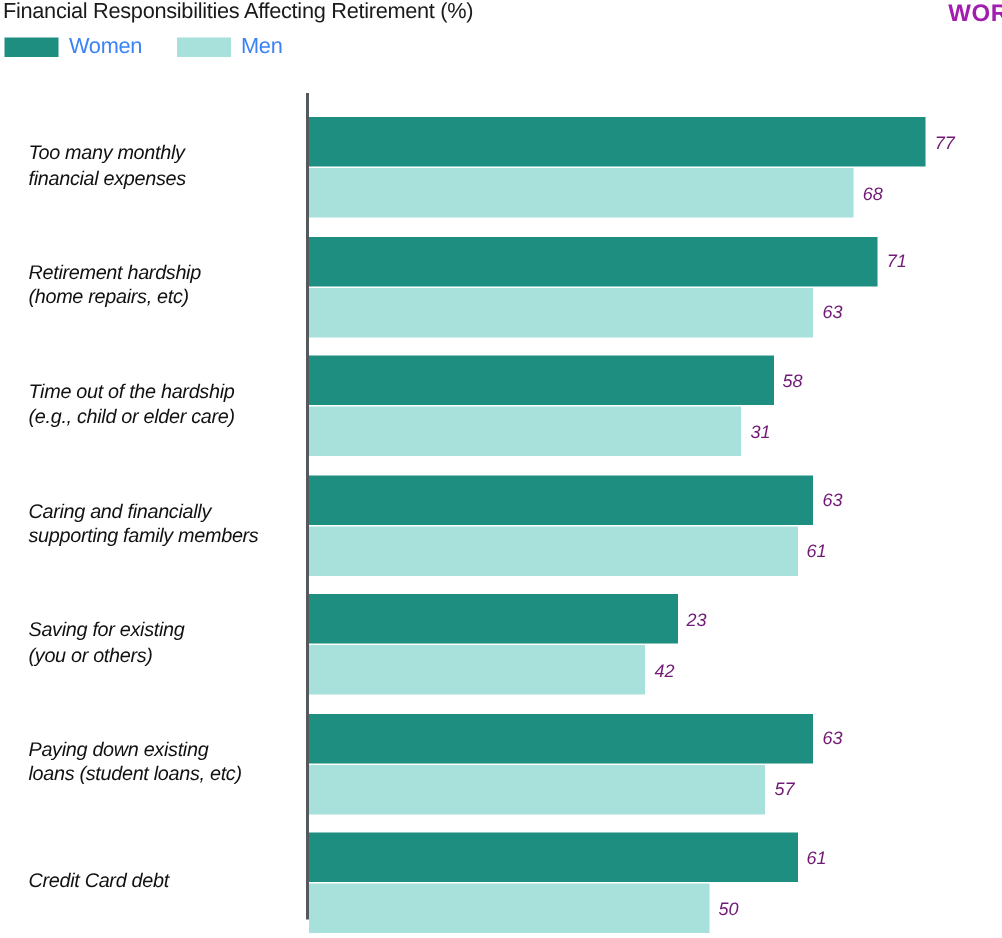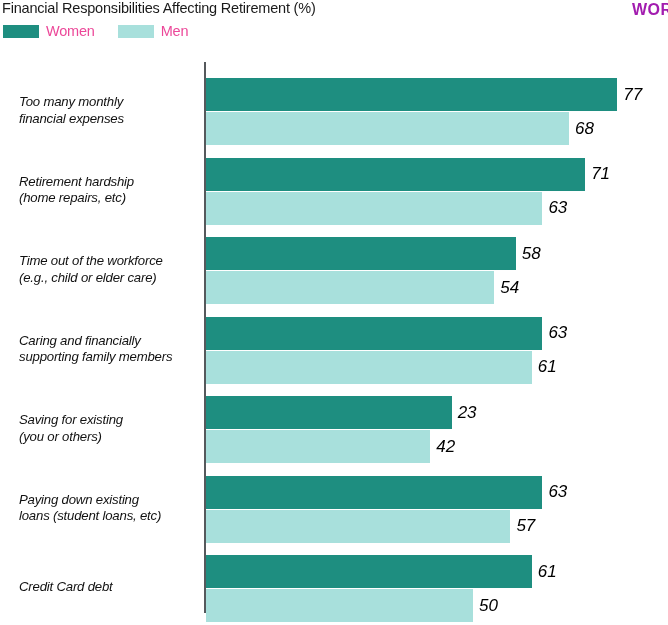--- a/index.html
+++ b/index.html
@@ -60,21 +60,21 @@
   }
   .legend-swatch {
     width: 36px;
     height: 13px;
     display: block;
   }
   .legend-label {
     font-size: 14.5px;
     line-height: 15px;
     letter-spacing: -0.2px;
-    color: #ec4899;
+    color: #3b82f6;
   }
 
   
   #plot {
     position: absolute;
     left: 16px;
     top: 0;
     width: 668px;
     height: 625px;
     font-style: italic;
@@ -112,23 +112,23 @@
   .bar {
     position: absolute;
     left: 0;
     top: 0;
     height: 33px;
   }
   .bar-value {
     position: absolute;
     top: 50%;
     transform: translateY(-50%);
-    font-size: 17px;
+    font-size: 12px;
     line-height: 14px;
-    color: #000000;
+    color: #701a75;
     white-space: nowrap;
   }
 </style>
 </head>
 <body>
 
 <div id="chart-root">
 
   <div id="chart-title">Financial Responsibilities Affecting Retirement (%)</div>
   <div id="brand-logo">WORKING</div>
@@ -163,28 +163,28 @@
           <div class="bar-row" style="top: 157.5px; width: 439.14px;">
             <div class="bar" style="width: 379.14px; background: rgb(30, 142, 128);"></div>
             <span class="bar-value" style="left: 385.14px;">71</span>
           </div>
           <div class="bar-row" style="top: 191.5px; width: 396.42px;">
             <div class="bar" style="width: 336.42px; background: rgb(168, 224, 220);"></div>
             <span class="bar-value" style="left: 342.42px;">63</span>
           </div>
         </div>
         <div class="bar-group" style="top: 0px;">
-          <div class="cat-label" style="top: 253px;"><span class="line1">Time out of the workforce</span><span class="line2">(e.g., child or elder care)</span></div>
+          <div class="cat-label" style="top: 253px;"><span class="line1">Time out of the hardship</span><span class="line2">(e.g., child or elder care)</span></div>
           <div class="bar-row" style="top: 237px; width: 369.72px;">
             <div class="bar" style="width: 309.72px; background: rgb(30, 142, 128);"></div>
             <span class="bar-value" style="left: 315.72px;">58</span>
           </div>
           <div class="bar-row" style="top: 271px; width: 348.36px;">
             <div class="bar" style="width: 288.36px; background: rgb(168, 224, 220);"></div>
-            <span class="bar-value" style="left: 294.36px;">54</span>
+            <span class="bar-value" style="left: 294.36px;">31</span>
           </div>
         </div>
         <div class="bar-group" style="top: 0px;">
           <div class="cat-label" style="top: 332.5px;"><span class="line1">Caring and financially</span><span class="line2">supporting family members</span></div>
           <div class="bar-row" style="top: 316.5px; width: 396.42px;">
             <div class="bar" style="width: 336.42px; background: rgb(30, 142, 128);"></div>
             <span class="bar-value" style="left: 342.42px;">63</span>
           </div>
           <div class="bar-row" style="top: 350.5px; width: 385.74px;">
             <div class="bar" style="width: 325.74px; background: rgb(168, 224, 220);"></div>

